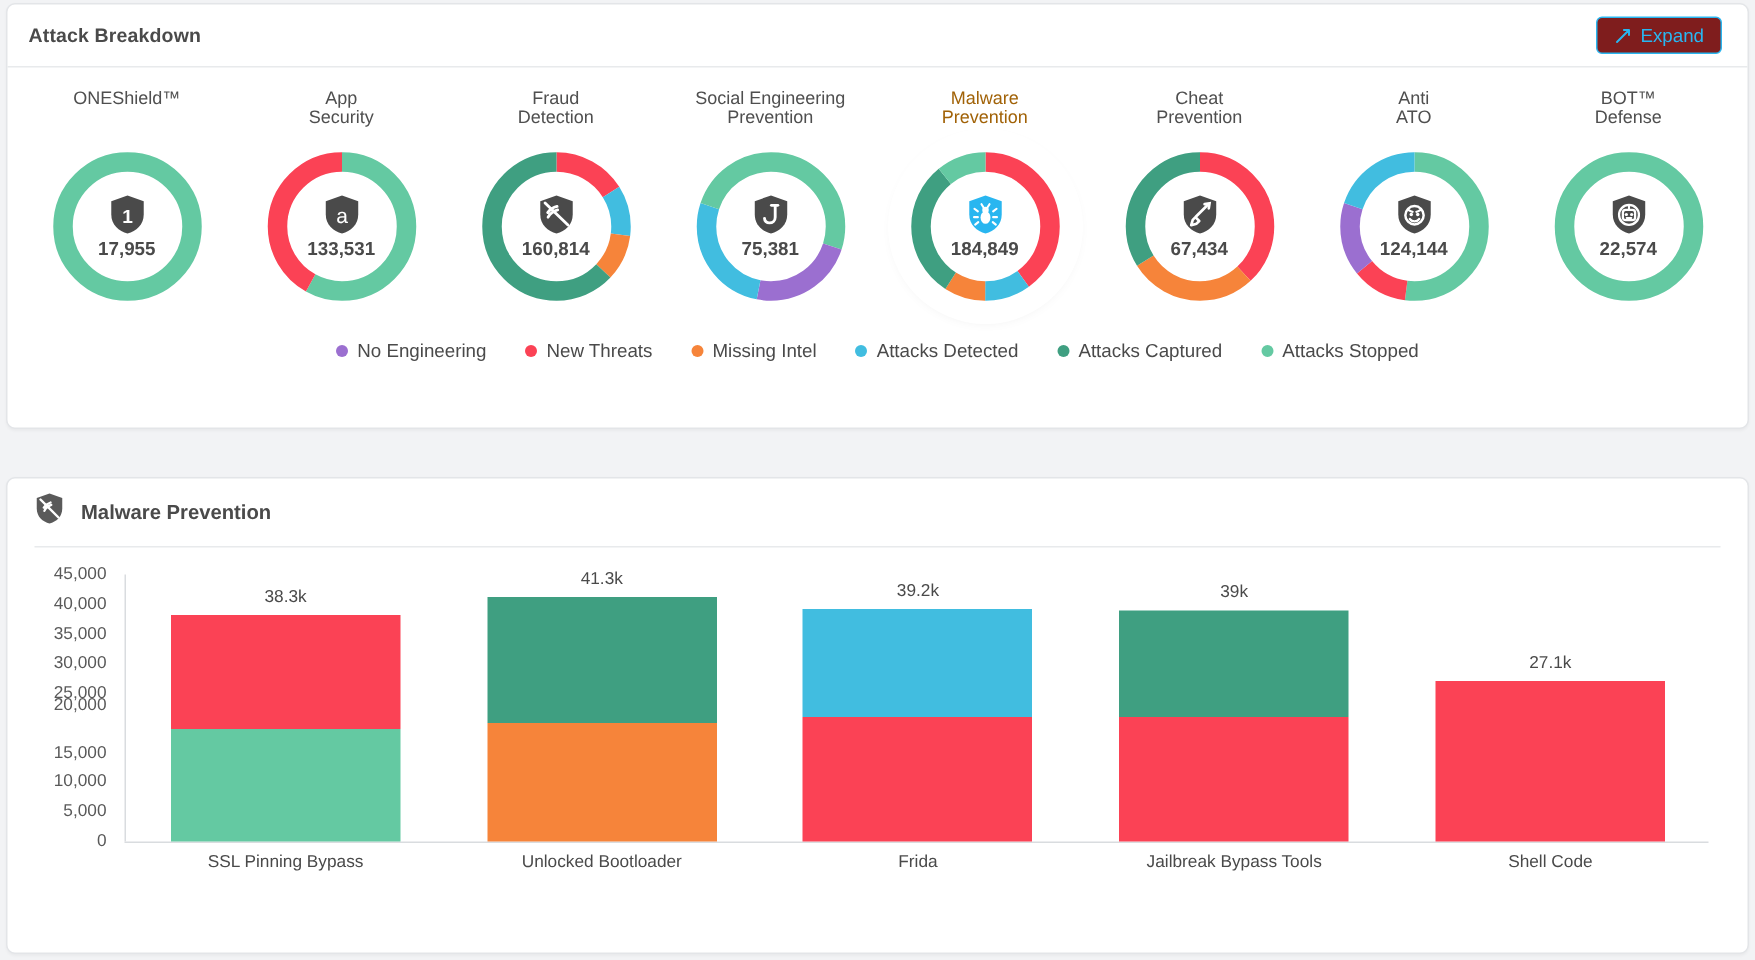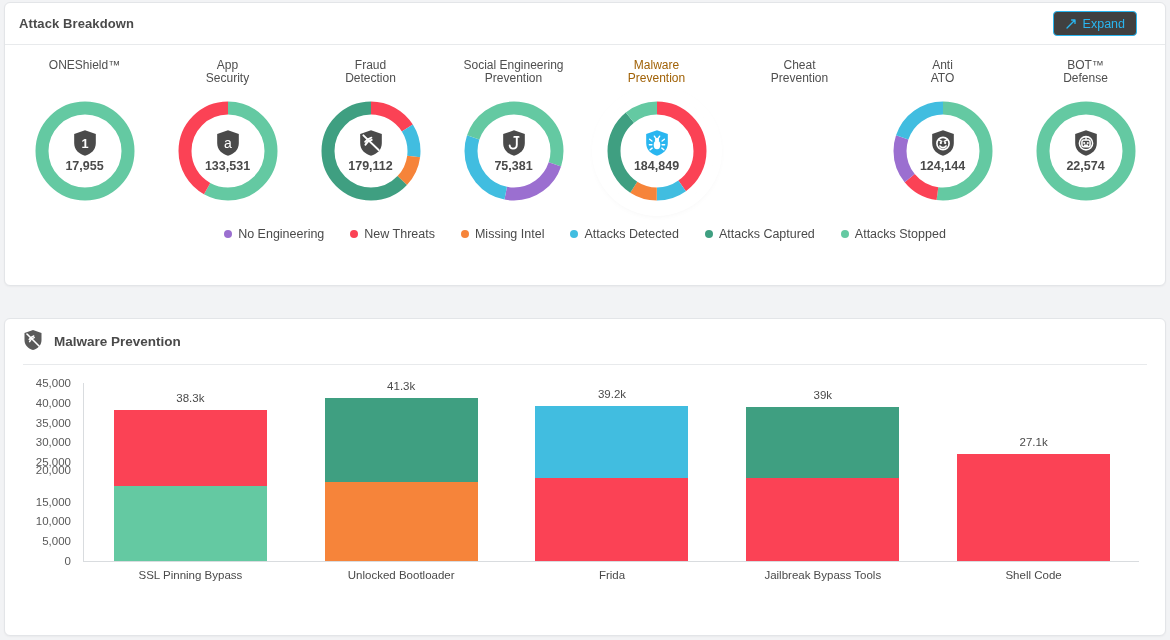--- a/index.html
+++ b/index.html
@@ -27,24 +27,24 @@
     border-bottom: 1px solid #e8eaec;
     display: flex; align-items: center;
     padding: 0 14px;
     position: relative;
   }
   .card-title {
     font-size: 13px; font-weight: bold; color: #4a4a4a;
     letter-spacing: .1px;
   }
   .expand-btn {
-    position: absolute; right: 28px; top: 8px;
+    position: absolute; right: 17px; top: 8px;
     height: 25px; padding: 0 11px;
     border: 1px solid #29b6f0; border-radius: 4px;
-    background: #404040; color: #29b6f0;
+    background: #7f1d1d; color: #29b6f0;
     font-size: 12.5px; font-family: "Liberation Sans", sans-serif;
     display: flex; align-items: center; gap: 6px;
     cursor: pointer;
   }
   .expand-btn svg { display: block; }
 
   
   .modules {
     display: flex; padding: 14px 8px 0 8px;
   }
@@ -229,21 +229,21 @@
               <circle cx="55" cy="55" r="43" fill="none" stroke="#3f9f81" stroke-width="13" stroke-dasharray="170.21 99.97" stroke-dashoffset="-99.97" transform="rotate(-90 55 55)"></circle>
             </svg>
             <div class="donut-center">
               <span>
                 <svg class="donut-icon" viewBox="0 0 20 22">
                   <path d="M10 1 L18.5 4 V11 C18.5 16.5 14.5 19.8 10 21 C5.5 19.8 1.5 16.5 1.5 11 V4 Z" fill="#4a4a4a"></path>
                   <path d="M5.6 12.4 C6.6 10.6 8.3 9.2 10.6 8.6 M5.4 10 C6.6 8.4 8.3 7.3 10.3 6.8" fill="none" stroke="#fff" stroke-width="1.5" stroke-linecap="round"></path>
                   <path d="M4 5 L16 16.5" stroke="#fff" stroke-width="1.5" stroke-linecap="round"></path>
                 </svg>
               </span>
-              <span class="donut-value">179,112</span>
+              <span class="donut-value">160,814</span>
             </div>
           </div>
         </div>
         <div class="module">
           <div class="module-label">Social Engineering
 Prevention</div>
           <div class="donut-wrap">
             <svg class="donut" viewBox="0 0 110 110">
               <circle cx="55" cy="55" r="43" fill="none" stroke="#64c9a2" stroke-width="13" stroke-dasharray="81.05 189.12" stroke-dashoffset="0.00" transform="rotate(-90 55 55)"></circle>
               <circle cx="55" cy="55" r="43" fill="none" stroke="#9b6fd0" stroke-width="13" stroke-dasharray="62.14 208.04" stroke-dashoffset="-81.05" transform="rotate(-90 55 55)"></circle>
@@ -282,20 +282,37 @@
                   <path d="M6 9.4 L4.2 8 M6 12.4 H4 M6.2 15 L4.6 16.3 M14 9.4 L15.8 8 M14 12.4 H16 M13.8 15 L15.4 16.3 M8.9 7.2 L7.9 5.6 M11.1 7.2 L12.1 5.6" stroke="#fff" stroke-width="1.1" stroke-linecap="round" fill="none"></path>
                 </svg>
               </span>
               <span class="donut-value">184,849</span>
             </div>
           </div>
         </div>
         <div class="module">
           <div class="module-label">Cheat
 Prevention</div>
+          <div class="donut-wrap">
+            <svg class="donut" viewBox="0 0 110 110">
+              <circle cx="55" cy="55" r="43" fill="none" stroke="#fb4255" stroke-width="13" stroke-dasharray="102.67 167.51" stroke-dashoffset="0.00" transform="rotate(-90 55 55)"></circle>
+              <circle cx="55" cy="55" r="43" fill="none" stroke="#f6843a" stroke-width="13" stroke-dasharray="75.65 194.53" stroke-dashoffset="-102.67" transform="rotate(-90 55 55)"></circle>
+              <circle cx="55" cy="55" r="43" fill="none" stroke="#3f9f81" stroke-width="13" stroke-dasharray="91.86 178.32" stroke-dashoffset="-178.32" transform="rotate(-90 55 55)"></circle>
+            </svg>
+            <div class="donut-center">
+              <span>
+                <svg class="donut-icon" viewBox="0 0 20 22">
+                  <path d="M10 1 L18.5 4 V11 C18.5 16.5 14.5 19.8 10 21 C5.5 19.8 1.5 16.5 1.5 11 V4 Z" fill="#4a4a4a"></path>
+                  <path d="M13.6 6.4 L7.8 12.2 M6.2 13.8 L5.4 16.6 L8.2 15.8 L9.6 14.4 L7.6 12.4 Z" fill="none" stroke="#fff" stroke-width="1.4" stroke-linecap="round" stroke-linejoin="round"></path>
+                  <path d="M12.4 5.6 L15 5.2 L14.6 7.8" fill="none" stroke="#fff" stroke-width="1.4" stroke-linecap="round"></path>
+                </svg>
+              </span>
+              <span class="donut-value">67,434</span>
+            </div>
+          </div>
         </div>
         <div class="module">
           <div class="module-label">Anti
 ATO</div>
           <div class="donut-wrap">
             <svg class="donut" viewBox="0 0 110 110">
               <circle cx="55" cy="55" r="43" fill="none" stroke="#64c9a2" stroke-width="13" stroke-dasharray="140.49 129.68" stroke-dashoffset="0.00" transform="rotate(-90 55 55)"></circle>
               <circle cx="55" cy="55" r="43" fill="none" stroke="#fb4255" stroke-width="13" stroke-dasharray="32.42 237.76" stroke-dashoffset="-140.49" transform="rotate(-90 55 55)"></circle>
               <circle cx="55" cy="55" r="43" fill="none" stroke="#9b6fd0" stroke-width="13" stroke-dasharray="43.23 226.95" stroke-dashoffset="-172.91" transform="rotate(-90 55 55)"></circle>
               <circle cx="55" cy="55" r="43" fill="none" stroke="#41bde0" stroke-width="13" stroke-dasharray="54.04 216.14" stroke-dashoffset="-216.14" transform="rotate(-90 55 55)"></circle>

